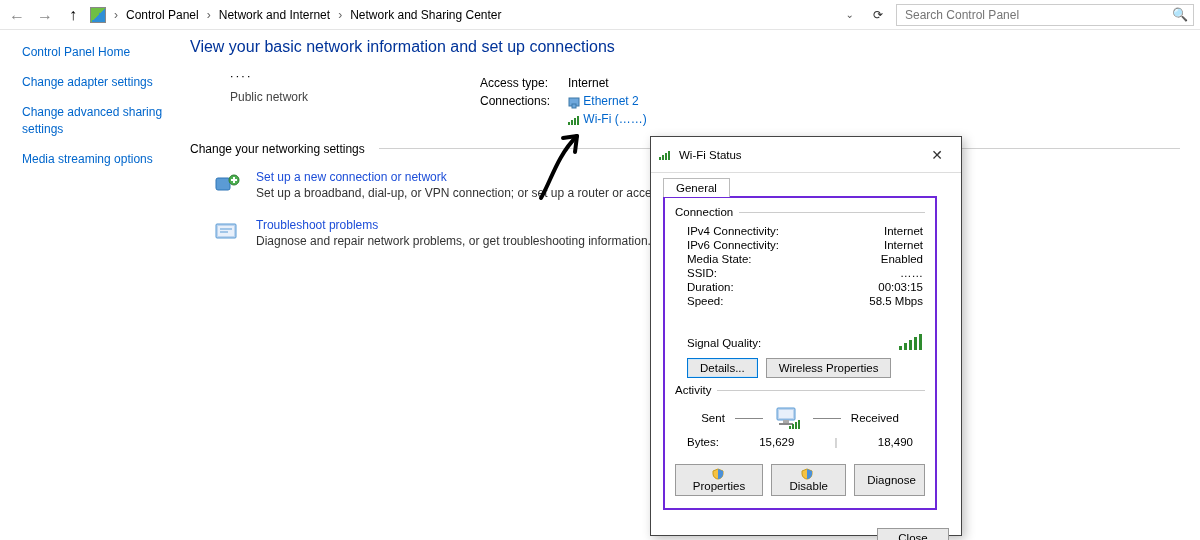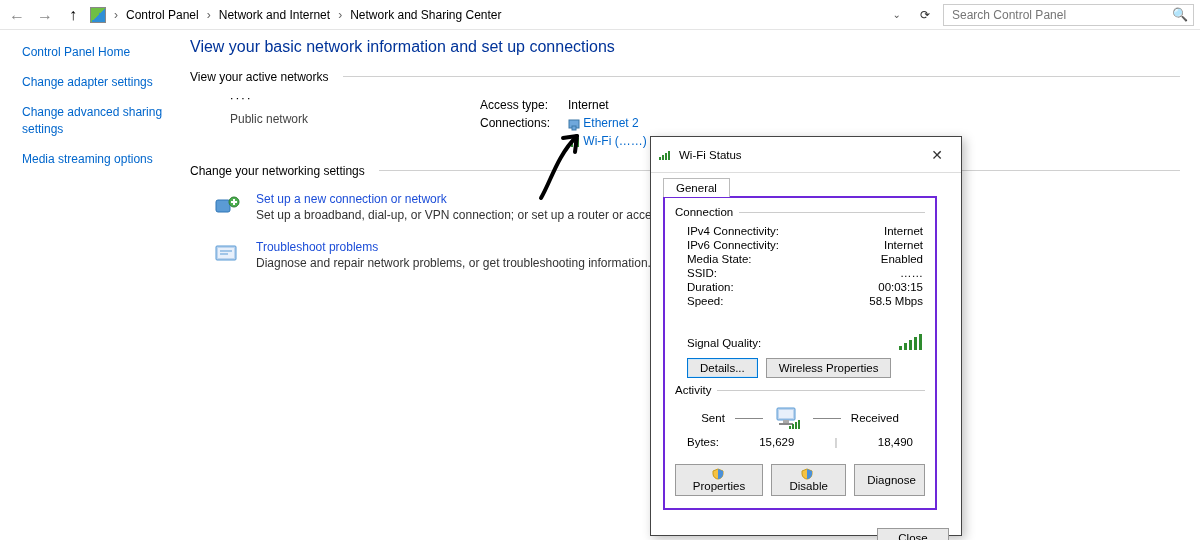--- a/index.html
+++ b/index.html
@@ -36,21 +36,21 @@
     background: linear-gradient(135deg,#6fbf44 0 50%,#2f8fd6 50% 100%);
     border: 1px solid #888;
     position: relative;
   }
   .breadcrumb { display: flex; align-items: center; gap: 2px; flex: 1; }
   .crumb { padding: 2px 4px; color: #000; }
   .crumb-sep { color:#666; padding:0 2px; }
   .addr-drop { color:#555; font-size:10px; padding:0 6px; }
   .refresh { width:24px; text-align:center; color:#333; }
   .search {
-    width: 251px;
+    width: 298px;
     height: 22px;
     border: 1px solid #ccc;
     display: flex; align-items:center;
     padding: 0 4px 0 6px;
     color:#777;
   }
   .search input {
     flex:1; border:none; outline:none; font: inherit; color:#555;
     background:transparent;
   }
@@ -225,23 +225,20 @@
   <div class="sidebar">
     <a href="#">Control Panel Home</a>
     <a href="#">Change adapter settings</a>
     <a href="#">Change advanced sharing settings</a>
     <a href="#">Media streaming options</a>
   </div>
 
   <div class="main">
     <div class="main-head">View your basic network information and set up connections</div>
 
-    <div class="section-title">
-      <span>View your active networks</span>
-    </div>
 
     <div class="active-net">
       <div class="left">
         <div class="net-name">˙˙˙˙</div>
         <div class="net-type">Public network</div>
       </div>
       <div class="right">
         <div class="kv">
           <span class="k">Access type:</span>
           <span class="v">Internet</span>

